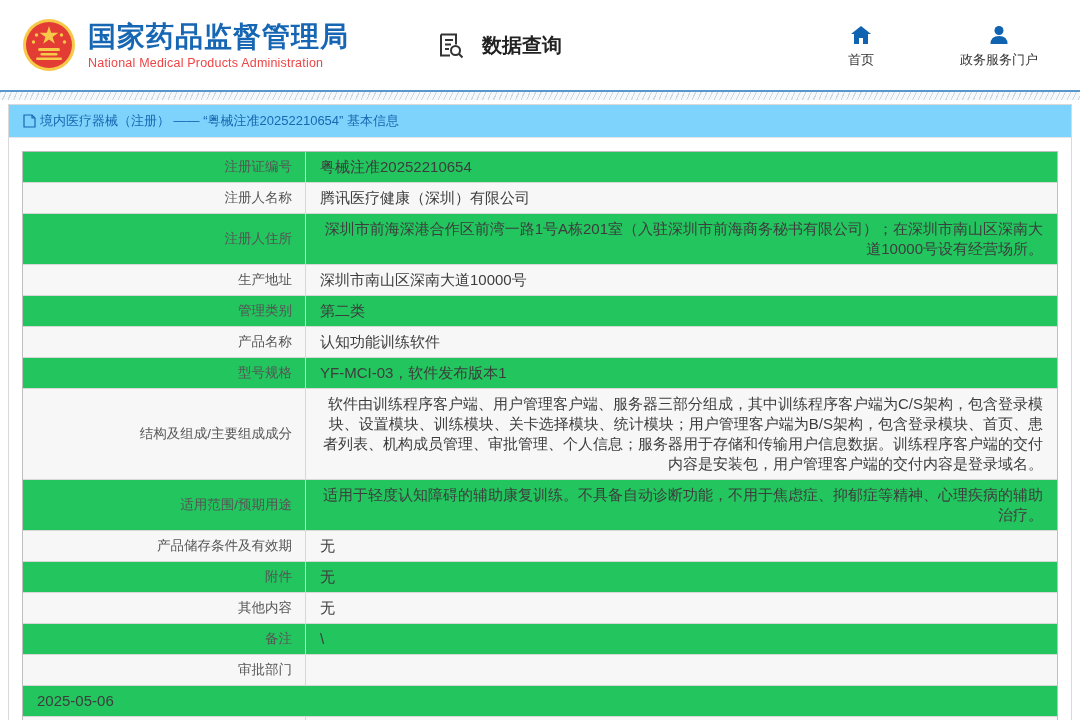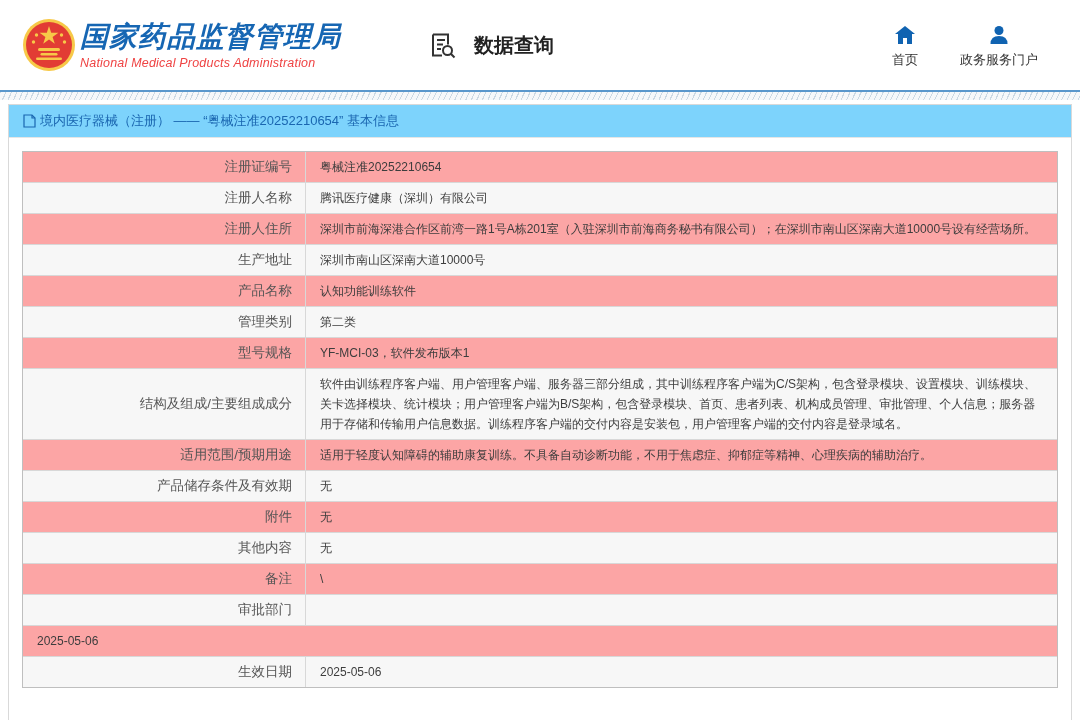--- a/index.html
+++ b/index.html
@@ -17,40 +17,41 @@
   .header {
     position: relative;
     height: 90px;
     display: flex;
     align-items: center;
     background: #ffffff;
     padding-left: 22px;
   }
   .logo-wrap { display: flex; align-items: center; cursor: pointer; }
   .emblem { width: 54px; height: 54px; flex: 0 0 auto; }
-  .title-block { margin-left: 4px; font-style: italic; }
+  .title-block { margin-left: 12px; }
   .title-zh {
     color: #1666b3; font-size: 28px; font-weight: bold;
     letter-spacing: 1px; line-height: 32px;
   }
   .title-en {
     color: #ef4444; font-size: 12.5px; margin-top: 3px; letter-spacing: 0.2px;
   }
   .section-query {
     display: flex; align-items: center; margin-left: 88px; cursor: pointer; gap: 12px;
   }
   .section-query .q-icon { width: 27px; height: 27px; margin-right: 6px; }
   .section-query .q-label { font-size: 20px; color: #222; font-weight: 600; }
   .header-nav {
     position: absolute; right: 42px; top: 24px;
     display: flex; gap: 42px;
   }
   .nav-item {
     display: flex; flex-direction: column; align-items: center;
     cursor: pointer;
+    margin-left: 44px;
   }
   .nav-item svg { width: 22px; height: 22px; }
   .nav-item .nav-label { margin-top: 5px; font-size: 13px; color: #333; white-space: nowrap; }
   
   .divider {
     height: 10px;
     border-top: 2px solid #5a97cc;
     background: repeating-linear-gradient(115deg, #ccd9e4 0px, #ccd9e4 1px, #f6f8fa 1px, #f6f8fa 5px);
   }
   
@@ -67,37 +68,38 @@
     display: flex; align-items: center;
     padding-left: 14px;
     color: #1a66b0; font-size: 13px;
   }
   .breadcrumb svg { width: 13px; height: 14px; margin-right: 4px; flex: 0 0 auto; }
   
   .info-table {
     margin: 13px 13px 0 13px;
     border: 1px solid #bfbfbf;
   }
-  .t-row { display: flex; border-bottom: 1px solid #d8d8d8; background: #fca5a5; }
+  .t-row { display: flex; border-bottom: 1px solid #d8d8d8; background: #22c55e; }
   .t-row:last-child { border-bottom: none; }
   .t-row:nth-of-type(even) { background: #f7f7f7; }
   .t-label {
     width: 283px; flex: 0 0 auto;
     border-right: 1px solid #d8d8d8;
     display: flex; align-items: center; justify-content: flex-end;
     text-align: right;
     padding: 5px 13px;
     color: #555; font-size: 13.5px; line-height: 20px;
   }
   .t-value {
     flex: 1 1 auto;
     display: flex; align-items: center;
     padding: 5px 14px;
-    color: #3d3d3d; font-size: 12px; line-height: 20px;
+    color: #3d3d3d; font-size: 15px; line-height: 20px;
     word-break: break-all;
+    text-align: right;
   }
 </style>
 </head>
 <body>
 
 <div class="corner-artifact"></div>
 
 <div class="header">
   <div class="logo-wrap">
     <svg class="emblem" viewBox="0 0 54 54">
@@ -174,30 +176,30 @@
         <div class="t-label">注册人住所</div>
         <div class="t-value">深圳市前海深港合作区前湾一路1号A栋201室（入驻深圳市前海商务秘书有限公司）；在深圳市南山区深南大道10000号设有经营场所。</div>
       </div>
 
       <div class="t-row">
         <div class="t-label">生产地址</div>
         <div class="t-value">深圳市南山区深南大道10000号</div>
       </div>
 
       <div class="t-row">
+        <div class="t-label">管理类别</div>
+        <div class="t-value">第二类</div>
+      </div>
+
+      <div class="t-row">
         <div class="t-label">产品名称</div>
         <div class="t-value">认知功能训练软件</div>
       </div>
 
       <div class="t-row">
-        <div class="t-label">管理类别</div>
-        <div class="t-value">第二类</div>
-      </div>
-
-      <div class="t-row">
         <div class="t-label">型号规格</div>
         <div class="t-value">YF-MCI-03，软件发布版本1</div>
       </div>
 
       <div class="t-row">
         <div class="t-label">结构及组成/主要组成成分</div>
         <div class="t-value">软件由训练程序客户端、用户管理客户端、服务器三部分组成，其中训练程序客户端为C/S架构，包含登录模块、设置模块、训练模块、关卡选择模块、统计模块；用户管理客户端为B/S架构，包含登录模块、首页、患者列表、机构成员管理、审批管理、个人信息；服务器用于存储和传输用户信息数据。训练程序客户端的交付内容是安装包，用户管理客户端的交付内容是登录域名。</div>
       </div>
 
       <div class="t-row">

